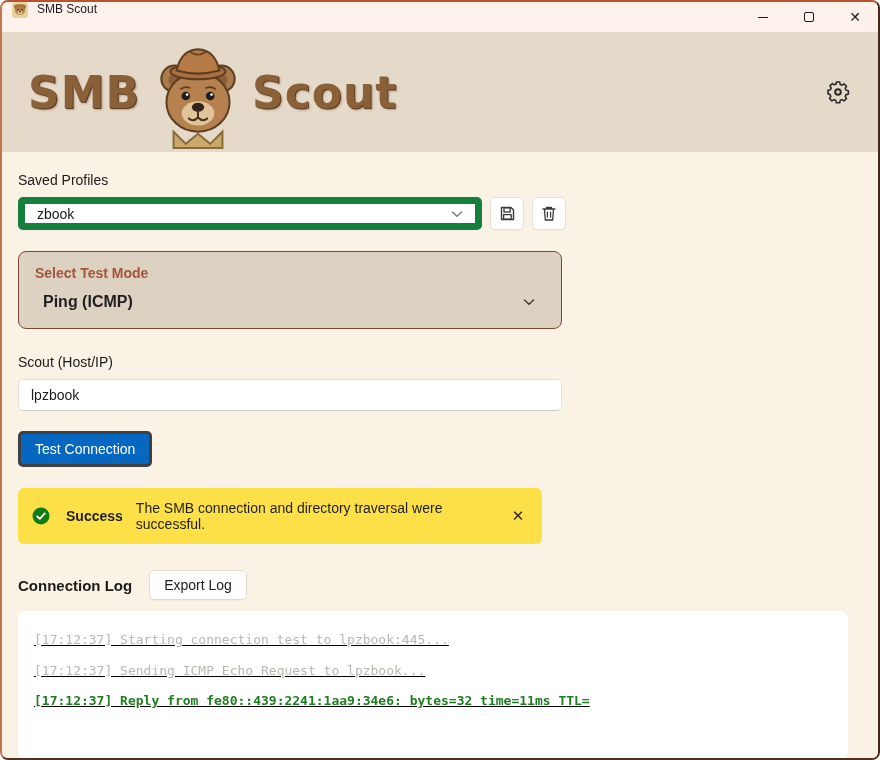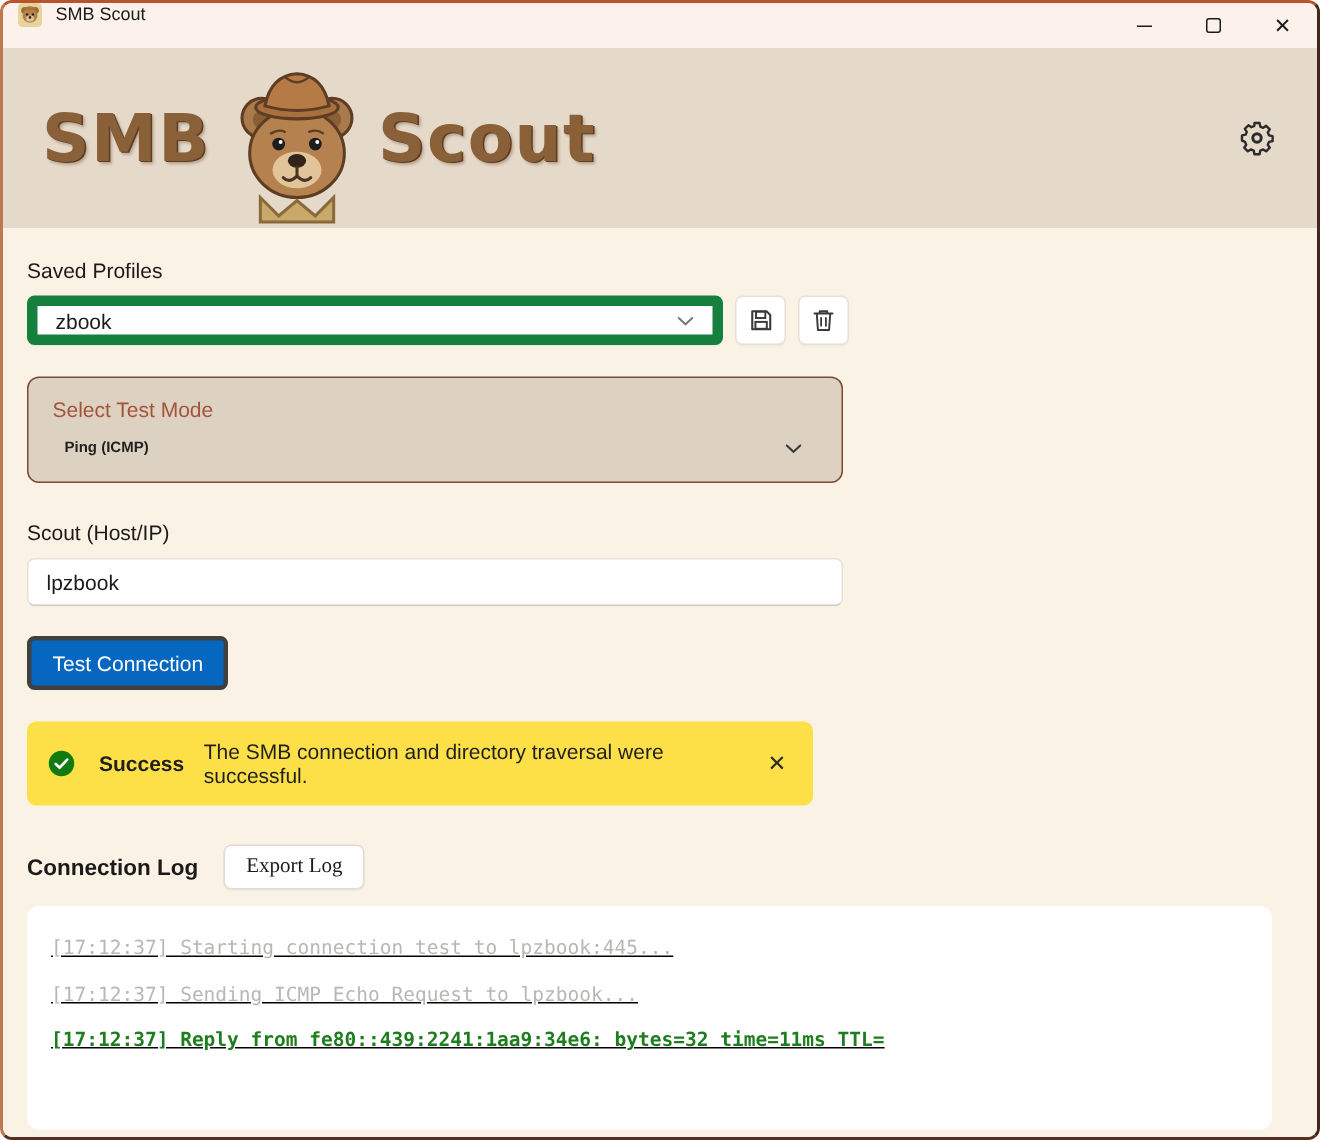--- a/index.html
+++ b/index.html
@@ -61,23 +61,23 @@
     width:34px; height:33px; background:#fff;
     border:1px solid #e6e1d8; border-radius:5px;
     display:flex; align-items:center; justify-content:center;
     cursor:pointer; box-shadow:0 1px 1px rgba(0,0,0,.03);
   }
 
   .mode-box {
     width:544px; margin-top:21px; padding:13px 16px 17px 16px;
     background:#ddd1c1; border:1px solid #7a4a33; border-radius:8px;
   }
-  .mode-label { font-size:14px; font-weight:normal; color:#a3543a; }
+  .mode-label { font-size:14px; font-weight:bold; color:#a3543a; }
   .mode-value-row { display:flex; align-items:center; justify-content:space-between; margin-top:12px; padding:0 10px 0 8px; }
-  .mode-value { font-size:10px; font-weight:bold; color:#1f1f1f; }
+  .mode-value { font-size:16px; font-weight:bold; color:#1f1f1f; }
 
   .server-label { margin-top:25px; }
   .text-input {
     width:544px; height:32px; background:#fff;
     border:1px solid #e6e1d8; border-bottom-color:#cfcac2; border-radius:5px;
     padding:0 12px; font-size:14px; color:#1b1b1b;
     font-family:"Liberation Sans", sans-serif; outline:none; display:block;
   }
 
   .primary-btn {
@@ -93,21 +93,21 @@
   .alert-check { width:18px; height:18px; flex-shrink:0; }
   .alert-title { font-size:14px; font-weight:bold; color:#1f1f1f; margin-left:16px; }
   .alert-msg { font-size:14px; color:#1f1f1f; margin-left:13px; flex:1; }
   .alert-close { width:20px; height:20px; display:flex; align-items:center; justify-content:center; cursor:pointer; font-size:15px; color:#2b2b2b; }
 
   .log-header { display:flex; align-items:center; gap:17px; margin-top:26px; }
   .log-title { font-size:15px; font-weight:bold; color:#1b1a19; }
   .export-btn {
     background:#fefefe; border:1px solid #e0dbd3; border-radius:5px;
     font-size:14px; color:#1b1b1b; padding:6px 14px; cursor:pointer;
-    font-family:Liberation Serif, serif; box-shadow:0 1px 1px rgba(0,0,0,.04);
+    font-family:Liberation Sans, sans-serif; box-shadow:0 1px 1px rgba(0,0,0,.04);
   }
 
   .log-box {
     margin-top:11px; width:830px; height:149px; background:#fff;
     border-radius:8px; padding:14px 16px; overflow:hidden;text-decoration:underline;
   }
   .log-line {
     font-family:"DejaVu Sans Mono", monospace; font-size:13px;
     line-height:30.5px; white-space:pre;
   }

